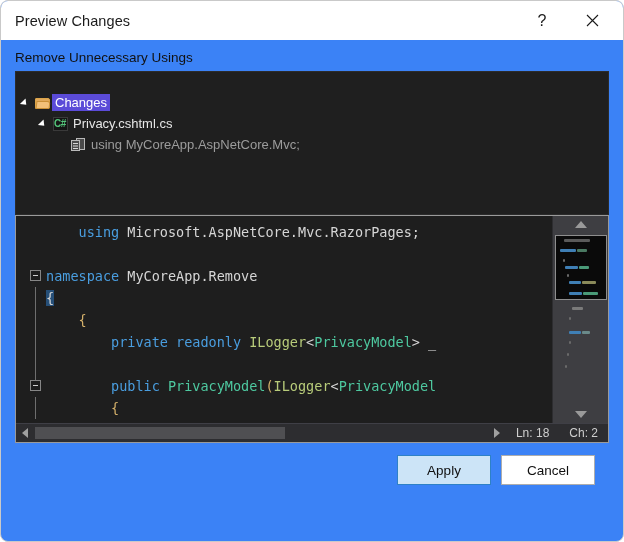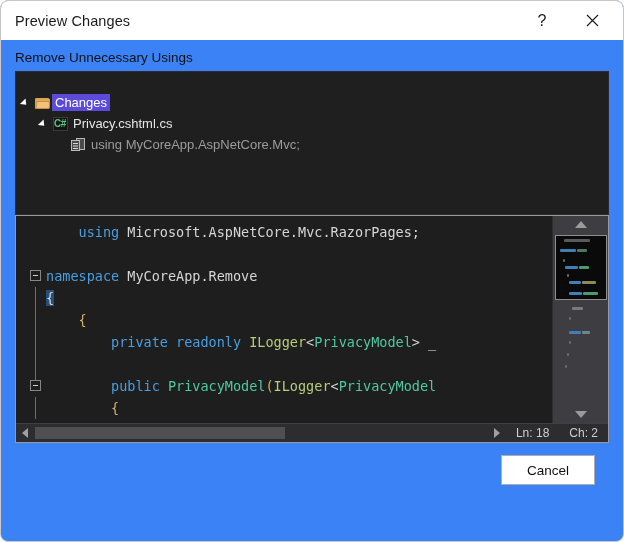--- a/index.html
+++ b/index.html
@@ -358,17 +358,18 @@
         </div>
         <div class="hs-arrow right">
             <i></i>
           </div>
         <div class="status">Ln: 18</div>
         <div class="status">Ch: 2</div>
       </div>
     </div>
 
     <div id="footer">
+      <div class="btn" id="apply-btn">Apply</div>
       <div class="btn" id="cancel-btn">Cancel</div>
     </div>
 
   </div>
 </div>
 
 </body></html>

